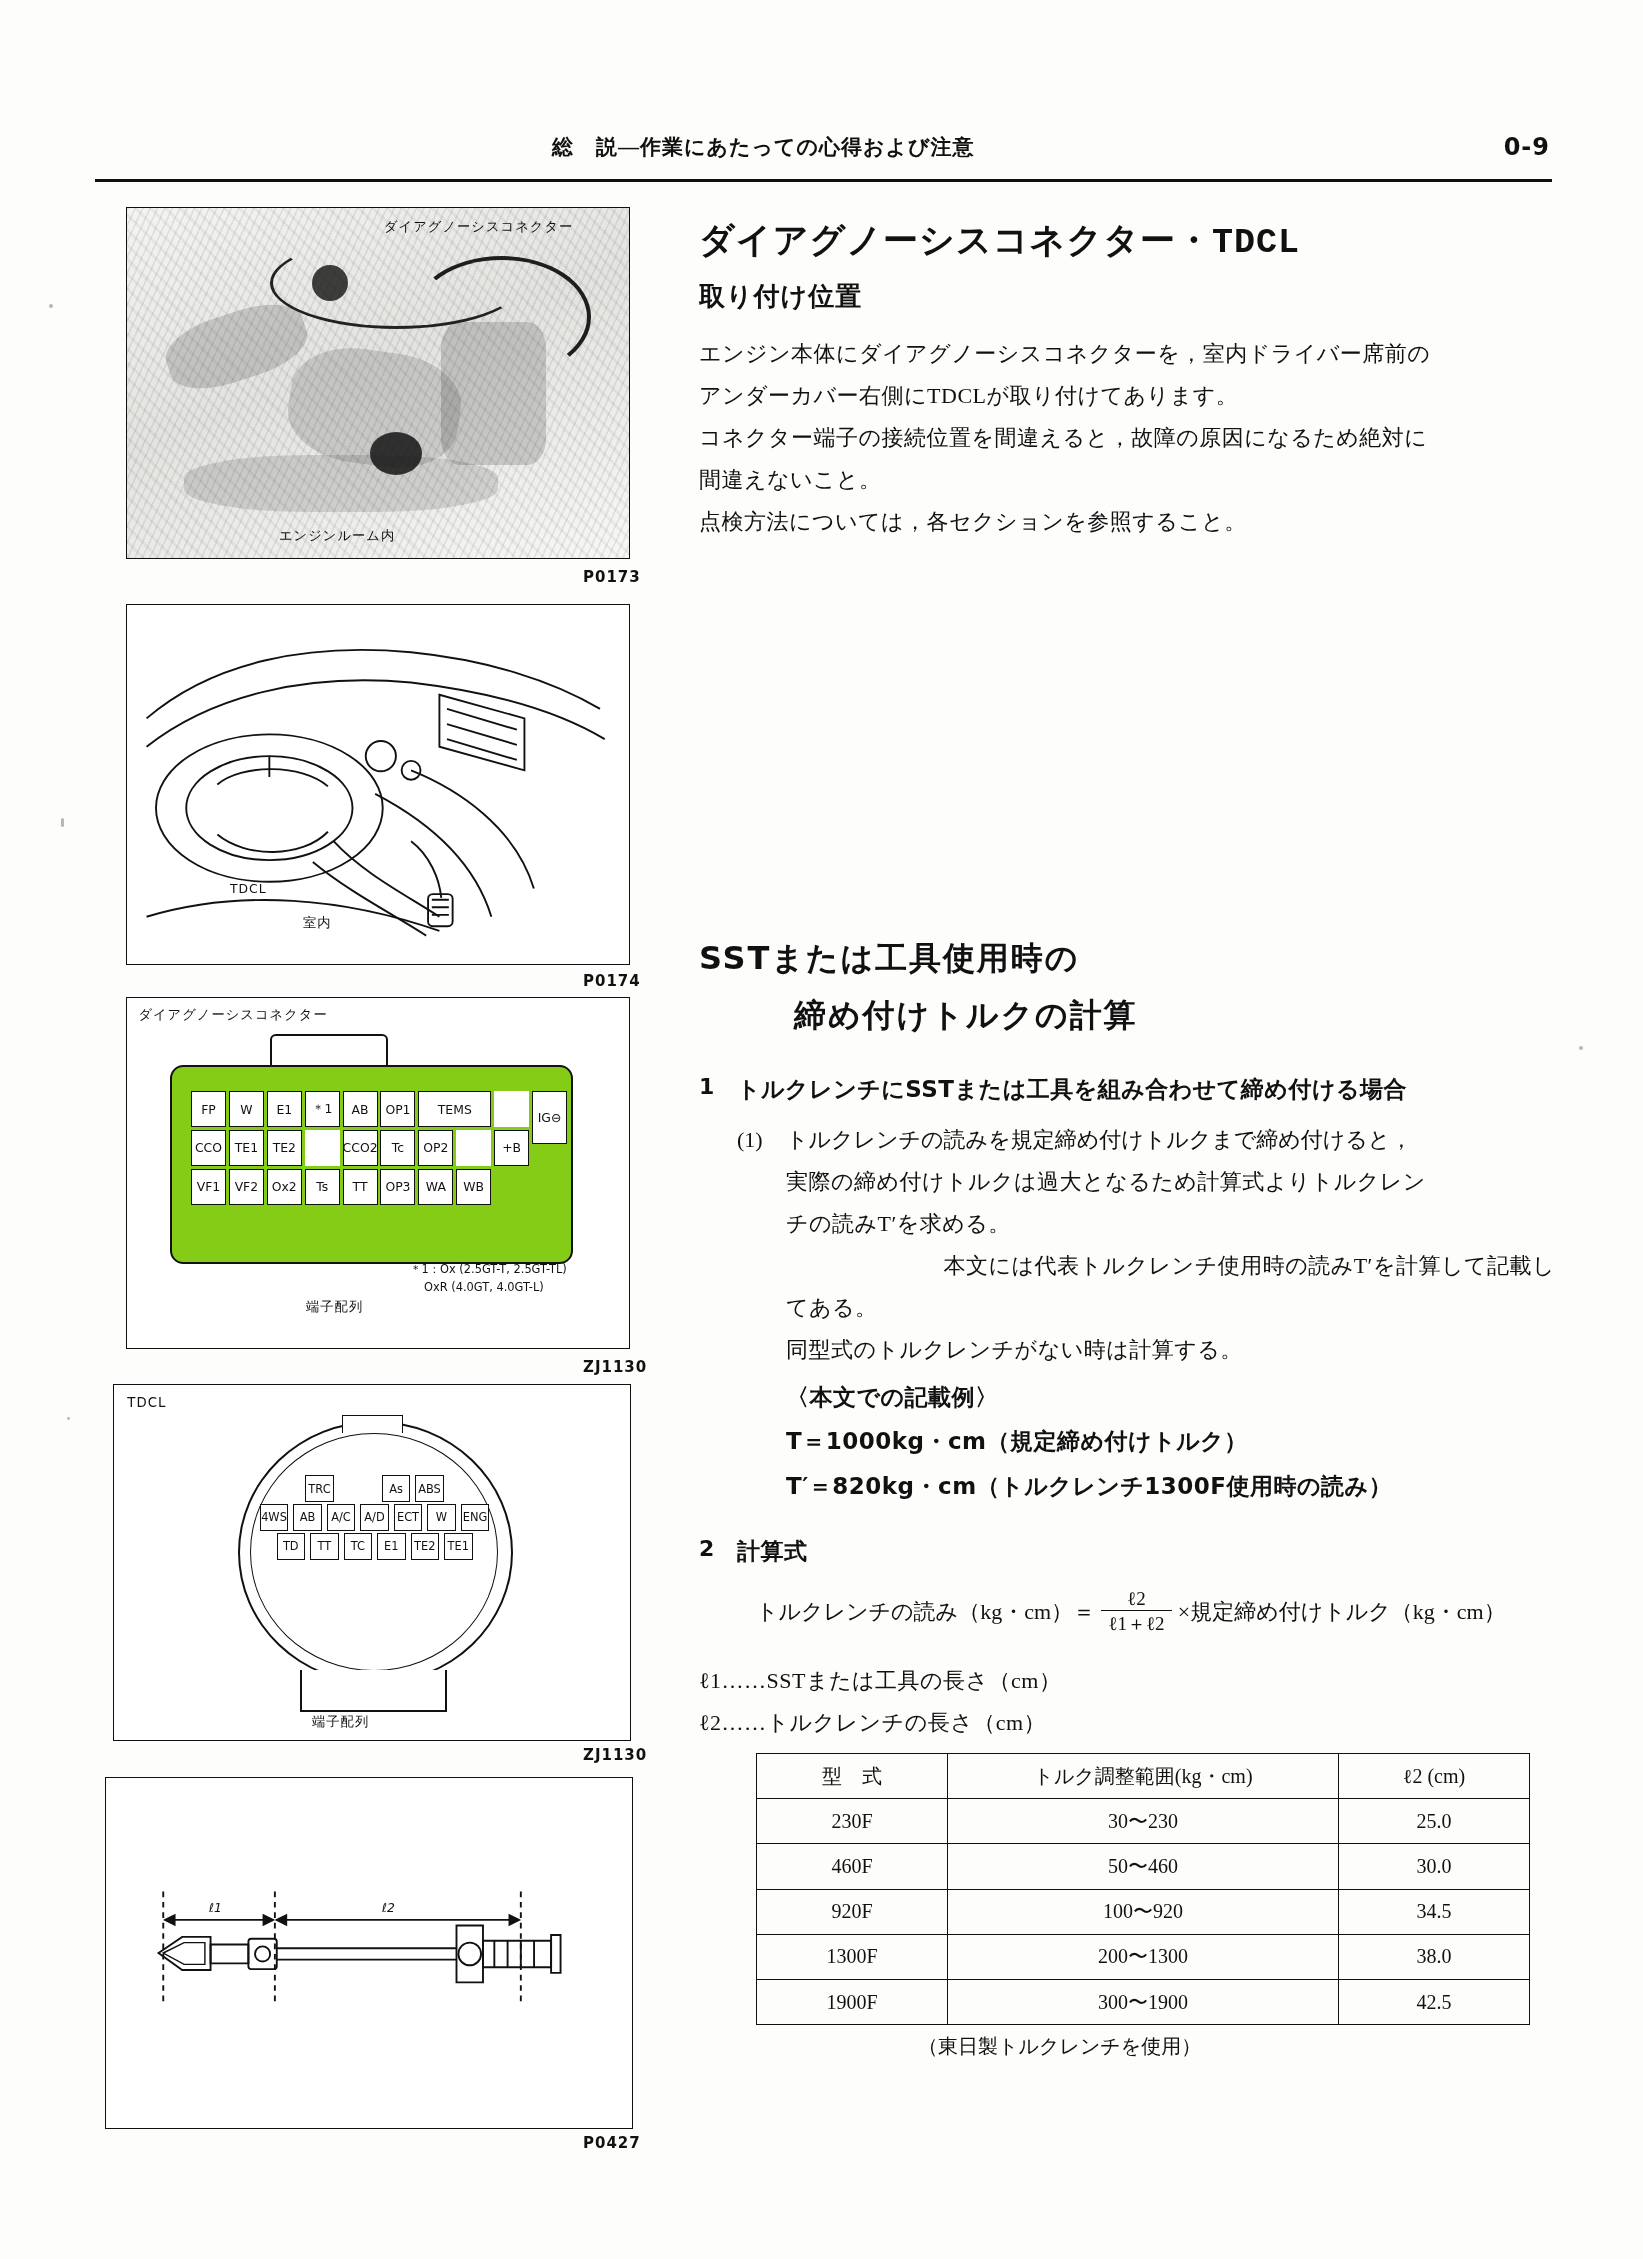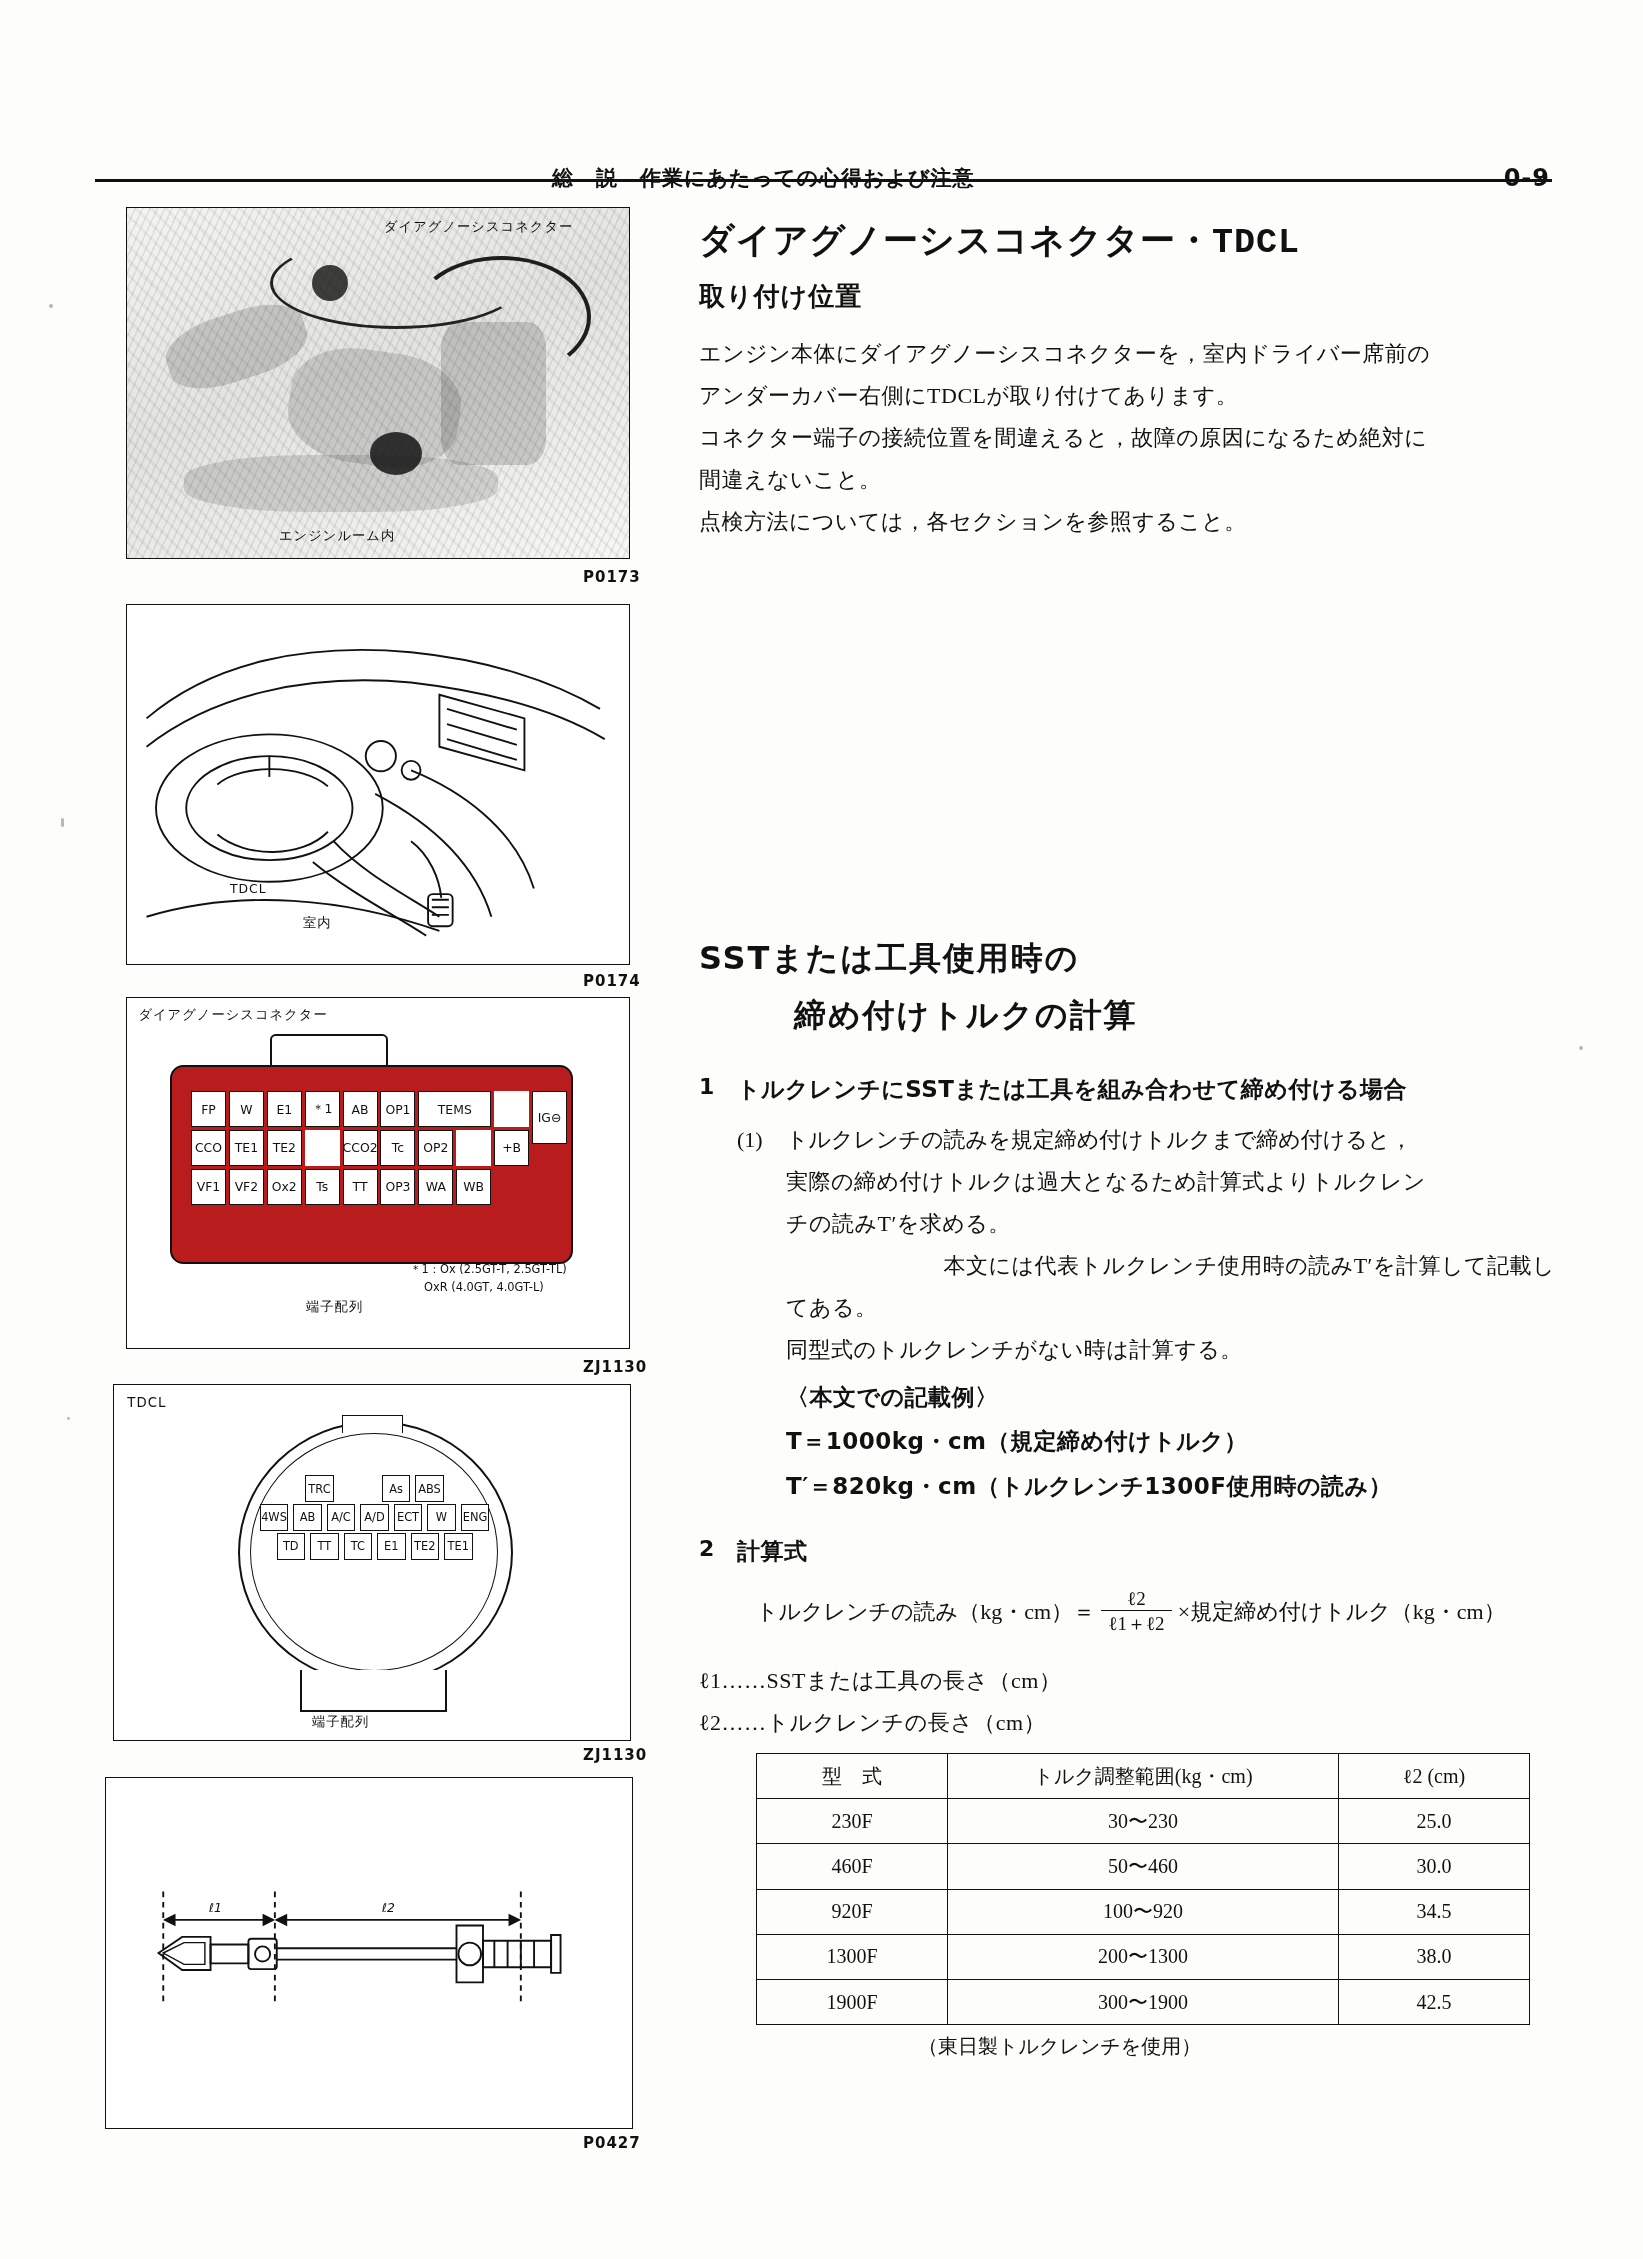--- a/index.html
+++ b/index.html
@@ -24,26 +24,25 @@
   
   .header {
     position: absolute;
     left: 95px; top: 133px;
     width: 1455px;
     display: flex;
     align-items: flex-end;
     justify-content: space-between;
   }
   .header-title {
-    font-family: Liberation Sans, sans-serif;
+    font-family: Liberation Serif, serif;
     font-weight: bold;
     font-size: 21px;
     letter-spacing: 1px;
     margin-left: 457px;
-    margin-top: 31px;
   }
   .header-page {
     font-family: "DejaVu Sans", sans-serif;
     font-weight: bold;
     font-size: 24px;
     letter-spacing: 1px;
   }
   .header-rule {
     position: absolute;
     left: 95px; top: 179px;
@@ -106,21 +105,21 @@
     background: transparent;
   }
 
   
   .conn-outer {
     position: absolute;
     left: 43px; top: 67px;
     width: 399px; height: 195px;
     border: 2.9px solid #111;
     border-radius: 13.3px;
-    background: #b91c1c;
+    background: #84cc16;
   }
   .conn-tab {
     position: absolute;
     left: 143px; top: 36px;
     width: 114px; height: 32px;
     border: 2.9px solid #111;
     border-radius: 5.7px;
     background: #fff;
   }
   .pin-grid {

